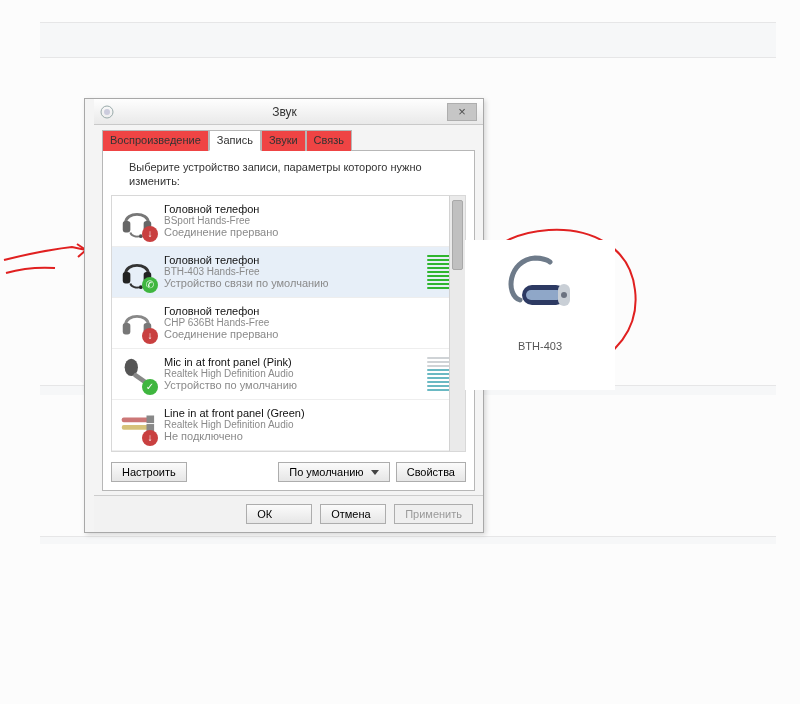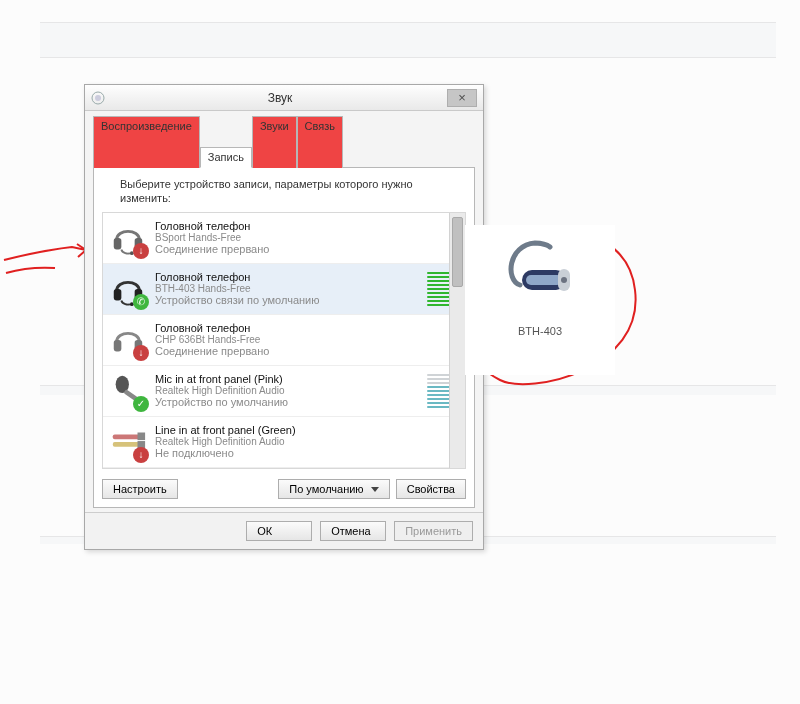--- a/index.html
+++ b/index.html
@@ -17,25 +17,26 @@
     position: absolute;
     left: 40px; right: 24px;
     height: 2px;
     background: #eceef0;
   }
   .band.b1 { top: 22px; height: 36px; background: #f6f7f8; border-top:1px solid #e6e6e7; border-bottom:1px solid #e6e6e7;}
   .band.b2 { top: 385px; height: 10px; background:#f6f7f8; border-top:1px solid #e6e6e7;}
   .band.b3 { top: 536px; height: 8px; background:#f6f7f8; border-top:1px solid #e6e6e7;}
   .dialog {
     position: absolute;
-    top: 84px; left: 84px;
+    top: 98px; left: 84px;
     width: 400px;
     border: 1px solid #a8a8a8;
     background: #f4f4f4;
     box-shadow: 2px 2px 5px rgba(0,0,0,.15);
+    padding-left: 9px;
   }
   .titlebar {
     height: 26px;
     padding: 0 6px;
     display: flex; align-items: center;
     background: linear-gradient(#fefefe,#e9e9e9);
     border-bottom: 1px solid #c9c9c9;
   }
   .titlebar .tb-icon {
     width: 14px; height: 14px; margin-right: 8px;
@@ -58,21 +59,20 @@
     padding: 3px 7px 4px;
     font-size: 11px;
     color: #333;
     cursor: pointer;
     position: relative;
   }
   .tab.active {
     background: #ffffff;
     z-index: 2;
     border-bottom: 1px solid #ffffff;
-    margin-top: 31px;
   }
   .tabpanel {
     border: 1px solid #b7b7b7;
     background: #ffffff;
     padding: 8px;
   }
   .instruction { color:#333; margin: 2px 18px 6px; line-height: 1.25; }
   .devicebox {
     border: 1px solid #d8d8d8;
     position: relative;
@@ -120,21 +120,21 @@
   .btn .caret { display:inline-block; margin-left:4px; border-left:4px solid transparent;border-right:4px solid transparent;border-top:5px solid #444; vertical-align:middle;}
   .footer {
     border-top:1px solid #cdcdcd;
     padding:8px 10px;
     display:flex; justify-content:flex-end; gap:8px;
     background:#f2f2f2;
   }
   
   .bt-panel {
     position:absolute;
-    left: 465px; top: 225px;
+    left: 465px; top: 240px;
     width: 150px; height: 150px;
     background:#fff; text-align:center;
   }
   .bt-label { margin-top:8px; color:#555; font-size:11px;}
   
   .annot { position:absolute; pointer-events:none; }
 </style>
 </head>
 <body>
 

